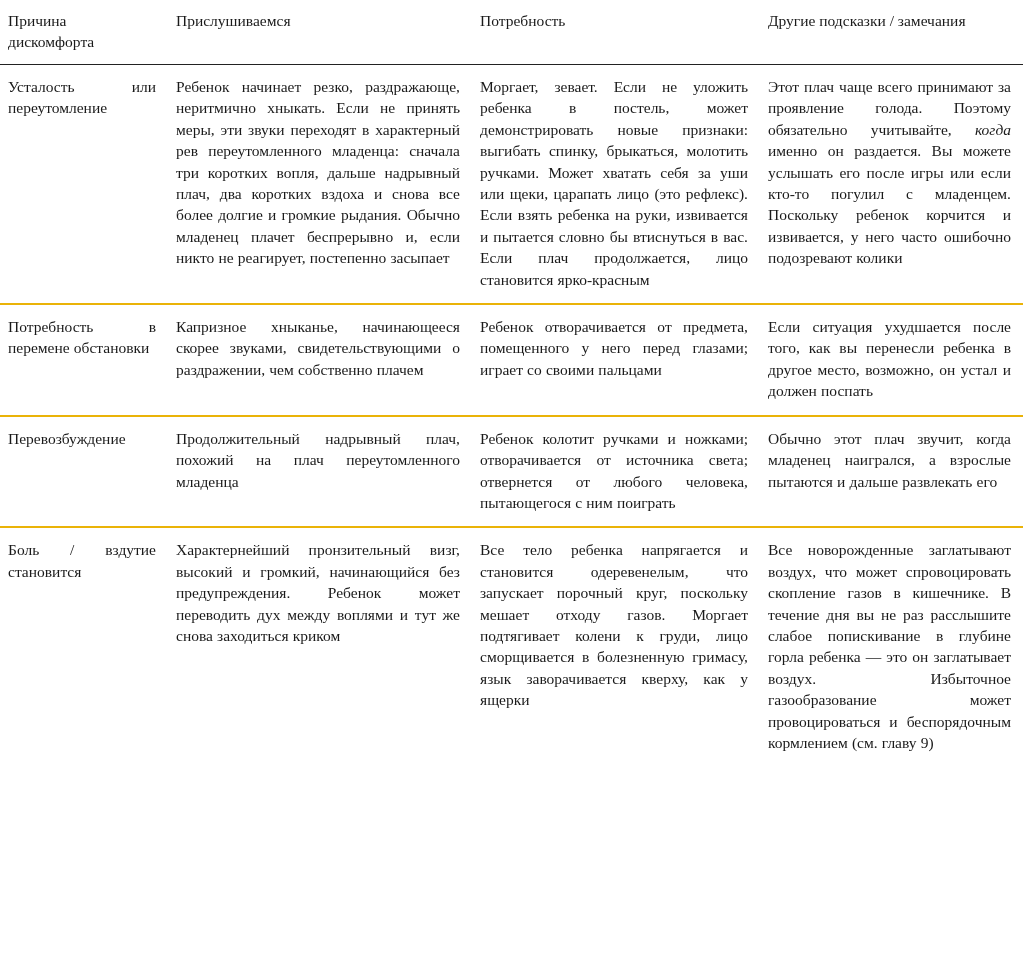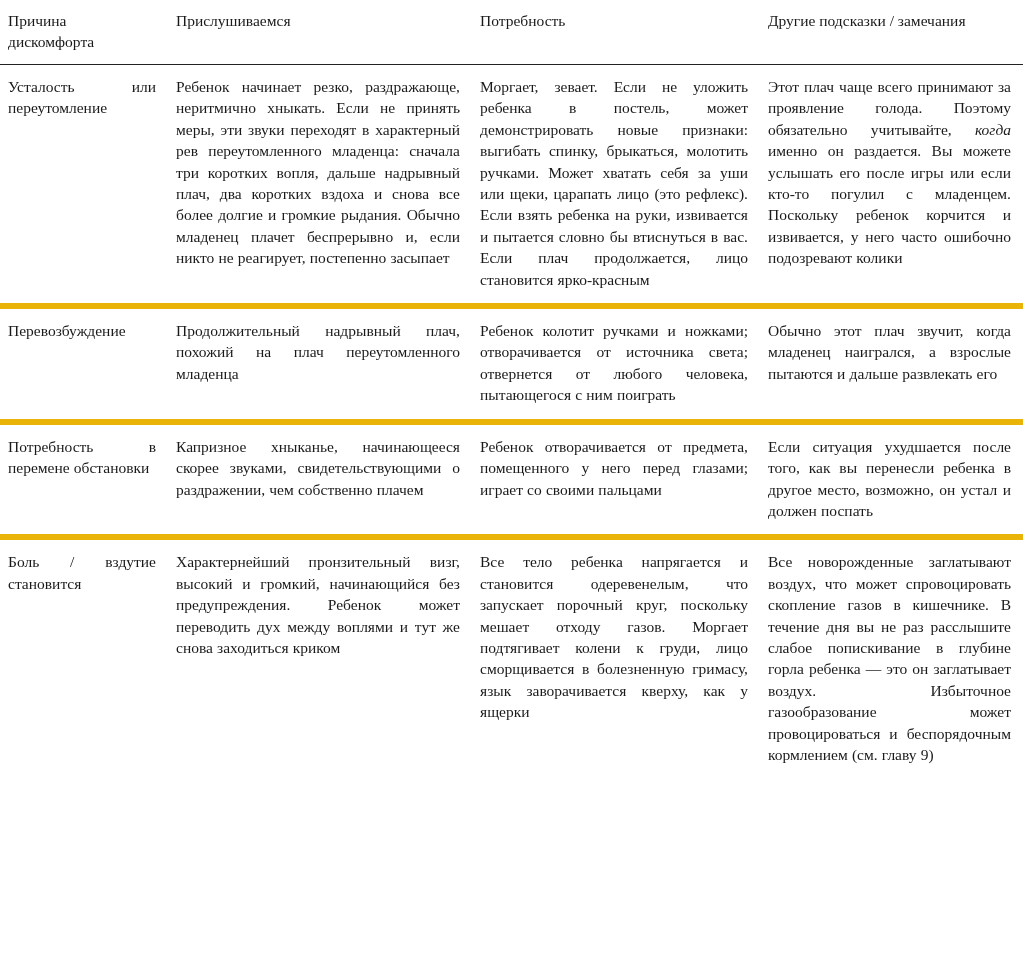--- a/index.html
+++ b/index.html
@@ -42,21 +42,21 @@
   }
   thead th .hdr {
     display: block;
     text-align: justify;
   }
   tbody td {
     font-size: 15.5px;
     line-height: 21.4px;
     padding: 11px 12px 13px 8px;
     vertical-align: top;
-    border-bottom: 6px solid #eab308;
+    border-bottom: 2px solid #eab308;
     text-align: justify;
     text-align-last: left;
     hyphens: none;
     word-spacing: 0.02em;
   }
   tbody tr:last-child td {
     border-bottom: none;
   }
   tbody td em {
     font-style: italic;
@@ -109,44 +109,44 @@
         </td>
         <td class="col-look">
           <span class="cell-text">Моргает, зевает. Если не уложить ребенка в постель, может демонстрировать новые признаки: выгибать спинку, брыкаться, молотить ручками. Может хватать себя за уши или щеки, царапать лицо (это рефлекс). Если взять ребенка на руки, извивается и пытается словно бы втиснуться в вас. Если плач продолжается, лицо становится ярко-красным</span>
         </td>
         <td class="col-notes">
           <span class="cell-text"><span>Этот плач чаще всего принимают за проявление голода. Поэтому обязательно учитывайте, </span><em>когда</em><span> именно он раздается. Вы можете услышать его после игры или если кто-то погулил с младенцем. Поскольку ребенок корчится и извивается, у него часто ошибочно подозревают колики</span></span>
         </td>
       </tr>
       <tr>
         <td class="col-cause">
+          <span class="cell-text">Потребность в перемене обстановки</span>
+        </td>
+        <td class="col-listen">
+          <span class="cell-text">Капризное хныканье, начинающееся скорее звуками, свидетельствующими о раздражении, чем собственно плачем</span>
+        </td>
+        <td class="col-look">
+          <span class="cell-text">Ребенок отворачивается от предмета, помещенного у него перед глазами; играет со своими пальцами</span>
+        </td>
+        <td class="col-notes">
+          <span class="cell-text">Если ситуация ухудшается после того, как вы перенесли ребенка в другое место, возможно, он устал и должен поспать</span>
+        </td>
+      </tr>
+      <tr>
+        <td class="col-cause">
           <span class="cell-text">Перевозбуждение</span>
         </td>
         <td class="col-listen">
           <span class="cell-text">Продолжительный надрывный плач, похожий на плач переутомленного младенца</span>
         </td>
         <td class="col-look">
           <span class="cell-text">Ребенок колотит ручками и ножками; отворачивается от источника света; отвернется от любого человека, пытающегося с ним поиграть</span>
         </td>
         <td class="col-notes">
           <span class="cell-text">Обычно этот плач звучит, когда младенец наигрался, а взрослые пытаются и дальше развлекать его</span>
-        </td>
-      </tr>
-      <tr>
-        <td class="col-cause">
-          <span class="cell-text">Потребность в перемене обстановки</span>
-        </td>
-        <td class="col-listen">
-          <span class="cell-text">Капризное хныканье, начинающееся скорее звуками, свидетельствующими о раздражении, чем собственно плачем</span>
-        </td>
-        <td class="col-look">
-          <span class="cell-text">Ребенок отворачивается от предмета, помещенного у него перед глазами; играет со своими пальцами</span>
-        </td>
-        <td class="col-notes">
-          <span class="cell-text">Если ситуация ухудшается после того, как вы перенесли ребенка в другое место, возможно, он устал и должен поспать</span>
         </td>
       </tr>
       <tr>
         <td class="col-cause">
           <span class="cell-text">Боль / вздутие становится</span>
         </td>
         <td class="col-listen">
           <span class="cell-text">Характернейший пронзительный визг, высокий и громкий, начинающийся без предупреждения. Ребенок может переводить дух между воплями и тут же снова заходиться криком</span>
         </td>
         <td class="col-look">

